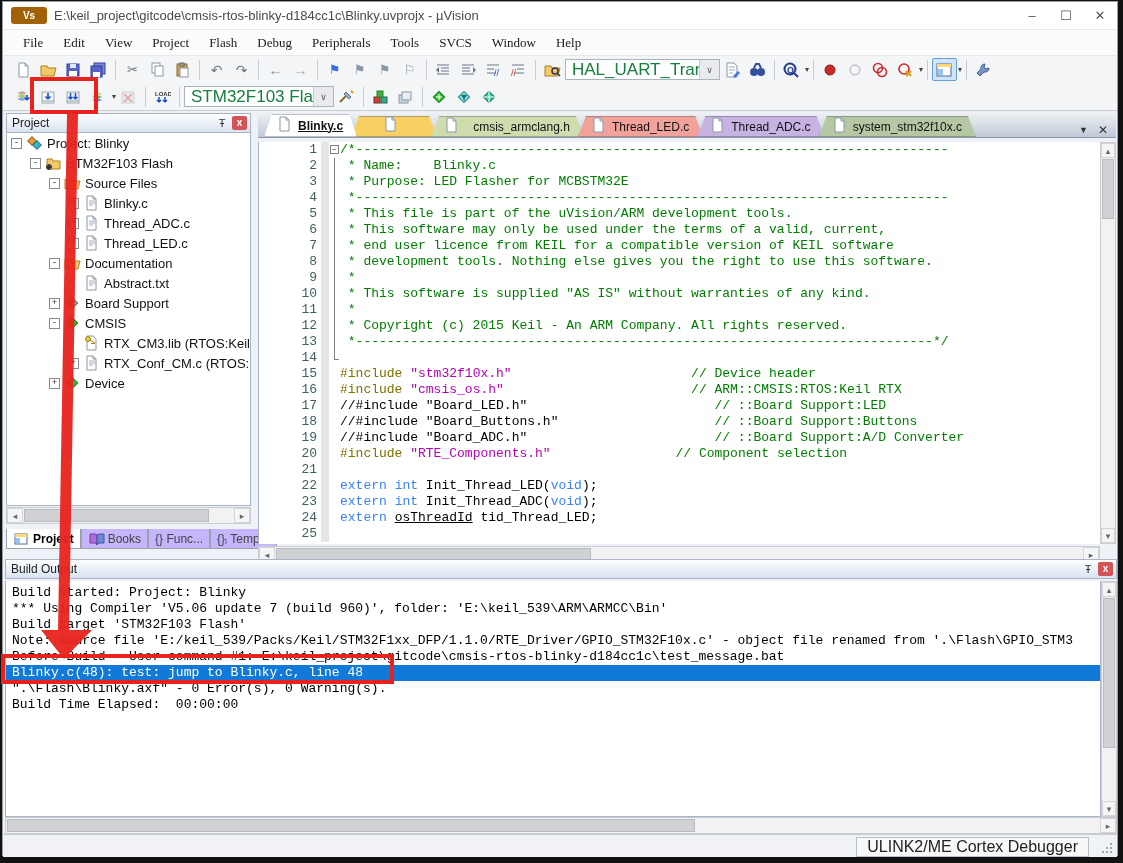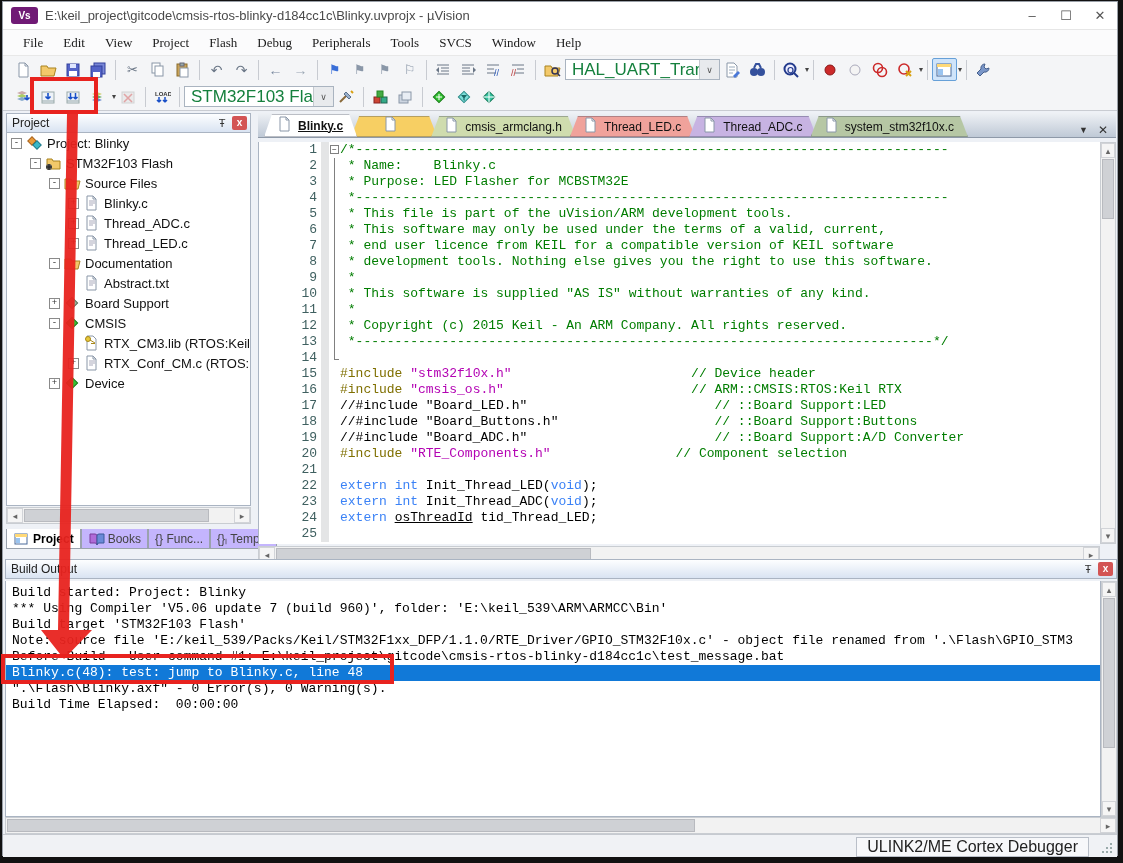--- a/index.html
+++ b/index.html
@@ -1,21 +1,21 @@
 <!DOCTYPE html>
 <html><head>
 <meta charset="utf-8">
 <style>
   html,body{margin:0;padding:0;}
   body{width:1123px;height:863px;position:relative;background:#111;font-family:"Liberation Sans",sans-serif;overflow:hidden;}
   #win{position:absolute;left:2px;top:1px;width:1116px;height:855px;background:#eef1f6;border:1px solid #9aa0a8;box-sizing:border-box;}
 
   
   #titlebar{position:absolute;left:0;top:0;width:100%;height:28px;background:#ffffff;display:flex;align-items:center;border-bottom:1px solid #e6e6e6;box-sizing:border-box;}
-  #uv-logo{width:27px;height:17px;margin:0 7px 0 8px;background:#701a75;border-radius:3px;color:#fff;font-size:10px;font-weight:bold;display:flex;align-items:center;justify-content:center;}
+  #uv-logo{width:36px;height:17px;margin:0 7px 0 8px;background:#a16207;border-radius:3px;color:#fff;font-size:10px;font-weight:bold;display:flex;align-items:center;justify-content:center;}
   #title-text{font-size:13px;color:#4a4a4a;flex:1;white-space:nowrap;overflow:hidden;}
   .wbtn{width:34px;height:26px;display:flex;align-items:center;justify-content:center;color:#555;font-size:13px;}
 
   
   #menubar{position:absolute;left:0;top:28px;width:100%;height:26px;background:#fbfbfc;display:flex;align-items:center;padding-left:10px;box-sizing:border-box;border-bottom:1px solid #e8e8e8;}
   .menu-item{font-size:13px;color:#1a1a1a;padding:3px 10px;font-family:Liberation Serif, serif;}
 
   
   .toolbar{position:absolute;left:0;width:100%;background:#f4f5f7;display:flex;align-items:center;box-sizing:border-box;padding-left:8px;}
   #tb1{top:54px;height:27px;}
@@ -567,21 +567,21 @@
             </svg></span>
           <span>Blinky.c</span>
         </div>
         <div class="etab" style="background: rgb(247, 207, 99); flex-direction: column;">
           <span class="doc"><svg width="17" height="16" viewBox="0 0 17 16">
               <path d="M4 1h6l3 3v11H4z" fill="#fff" stroke="#8a97a8"></path>
               <path d="M10 1v3h3" fill="none" stroke="#8a97a8"></path>
             </svg></span>
           <span>cmsis_os.h</span>
         </div>
-        <div class="etab" style="background: rgb(207, 220, 174);">
+        <div class="etab" style="background: rgb(207, 220, 174); gap: 8px;">
           <span class="doc"><svg width="17" height="16" viewBox="0 0 17 16">
               <path d="M4 1h6l3 3v11H4z" fill="#fff" stroke="#8a97a8"></path>
               <path d="M10 1v3h3" fill="none" stroke="#8a97a8"></path>
             </svg></span>
           <span>cmsis_armclang.h</span>
         </div>
         <div class="etab" style="background: rgb(240, 162, 155);">
           <span class="doc"><svg width="17" height="16" viewBox="0 0 17 16">
               <path d="M4 1h6l3 3v11H4z" fill="#fff" stroke="#8a97a8"></path>
               <path d="M10 1v3h3" fill="none" stroke="#8a97a8"></path>

